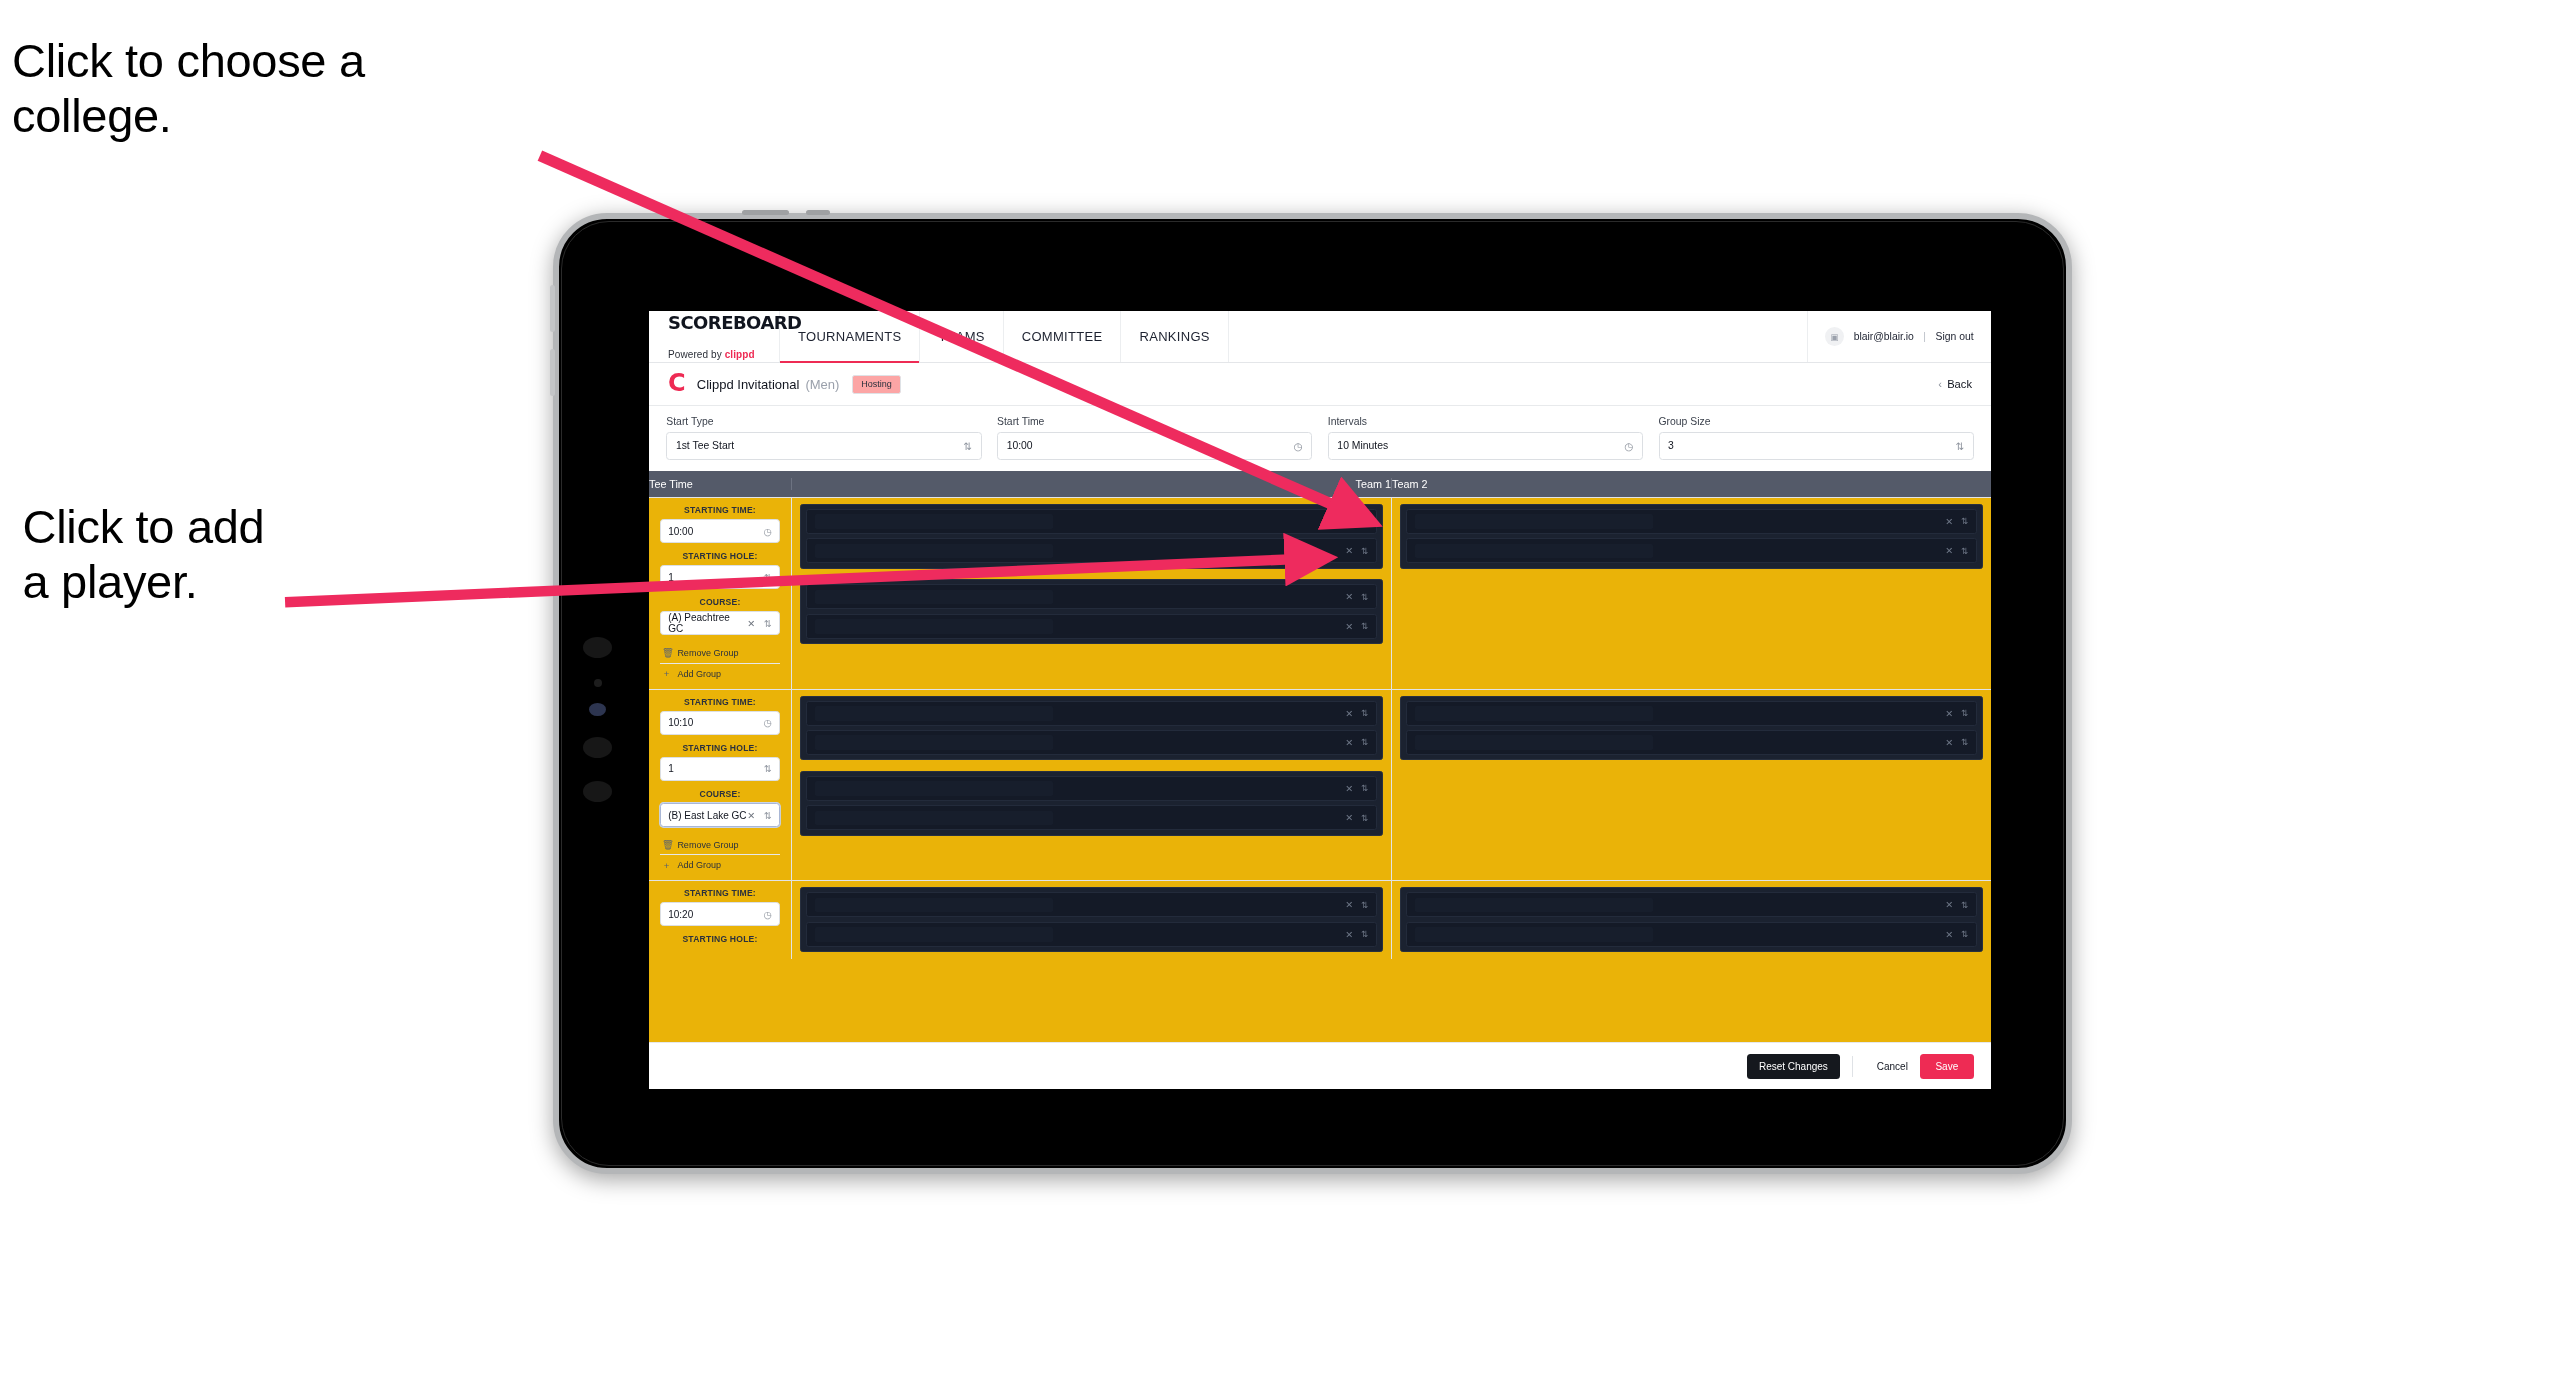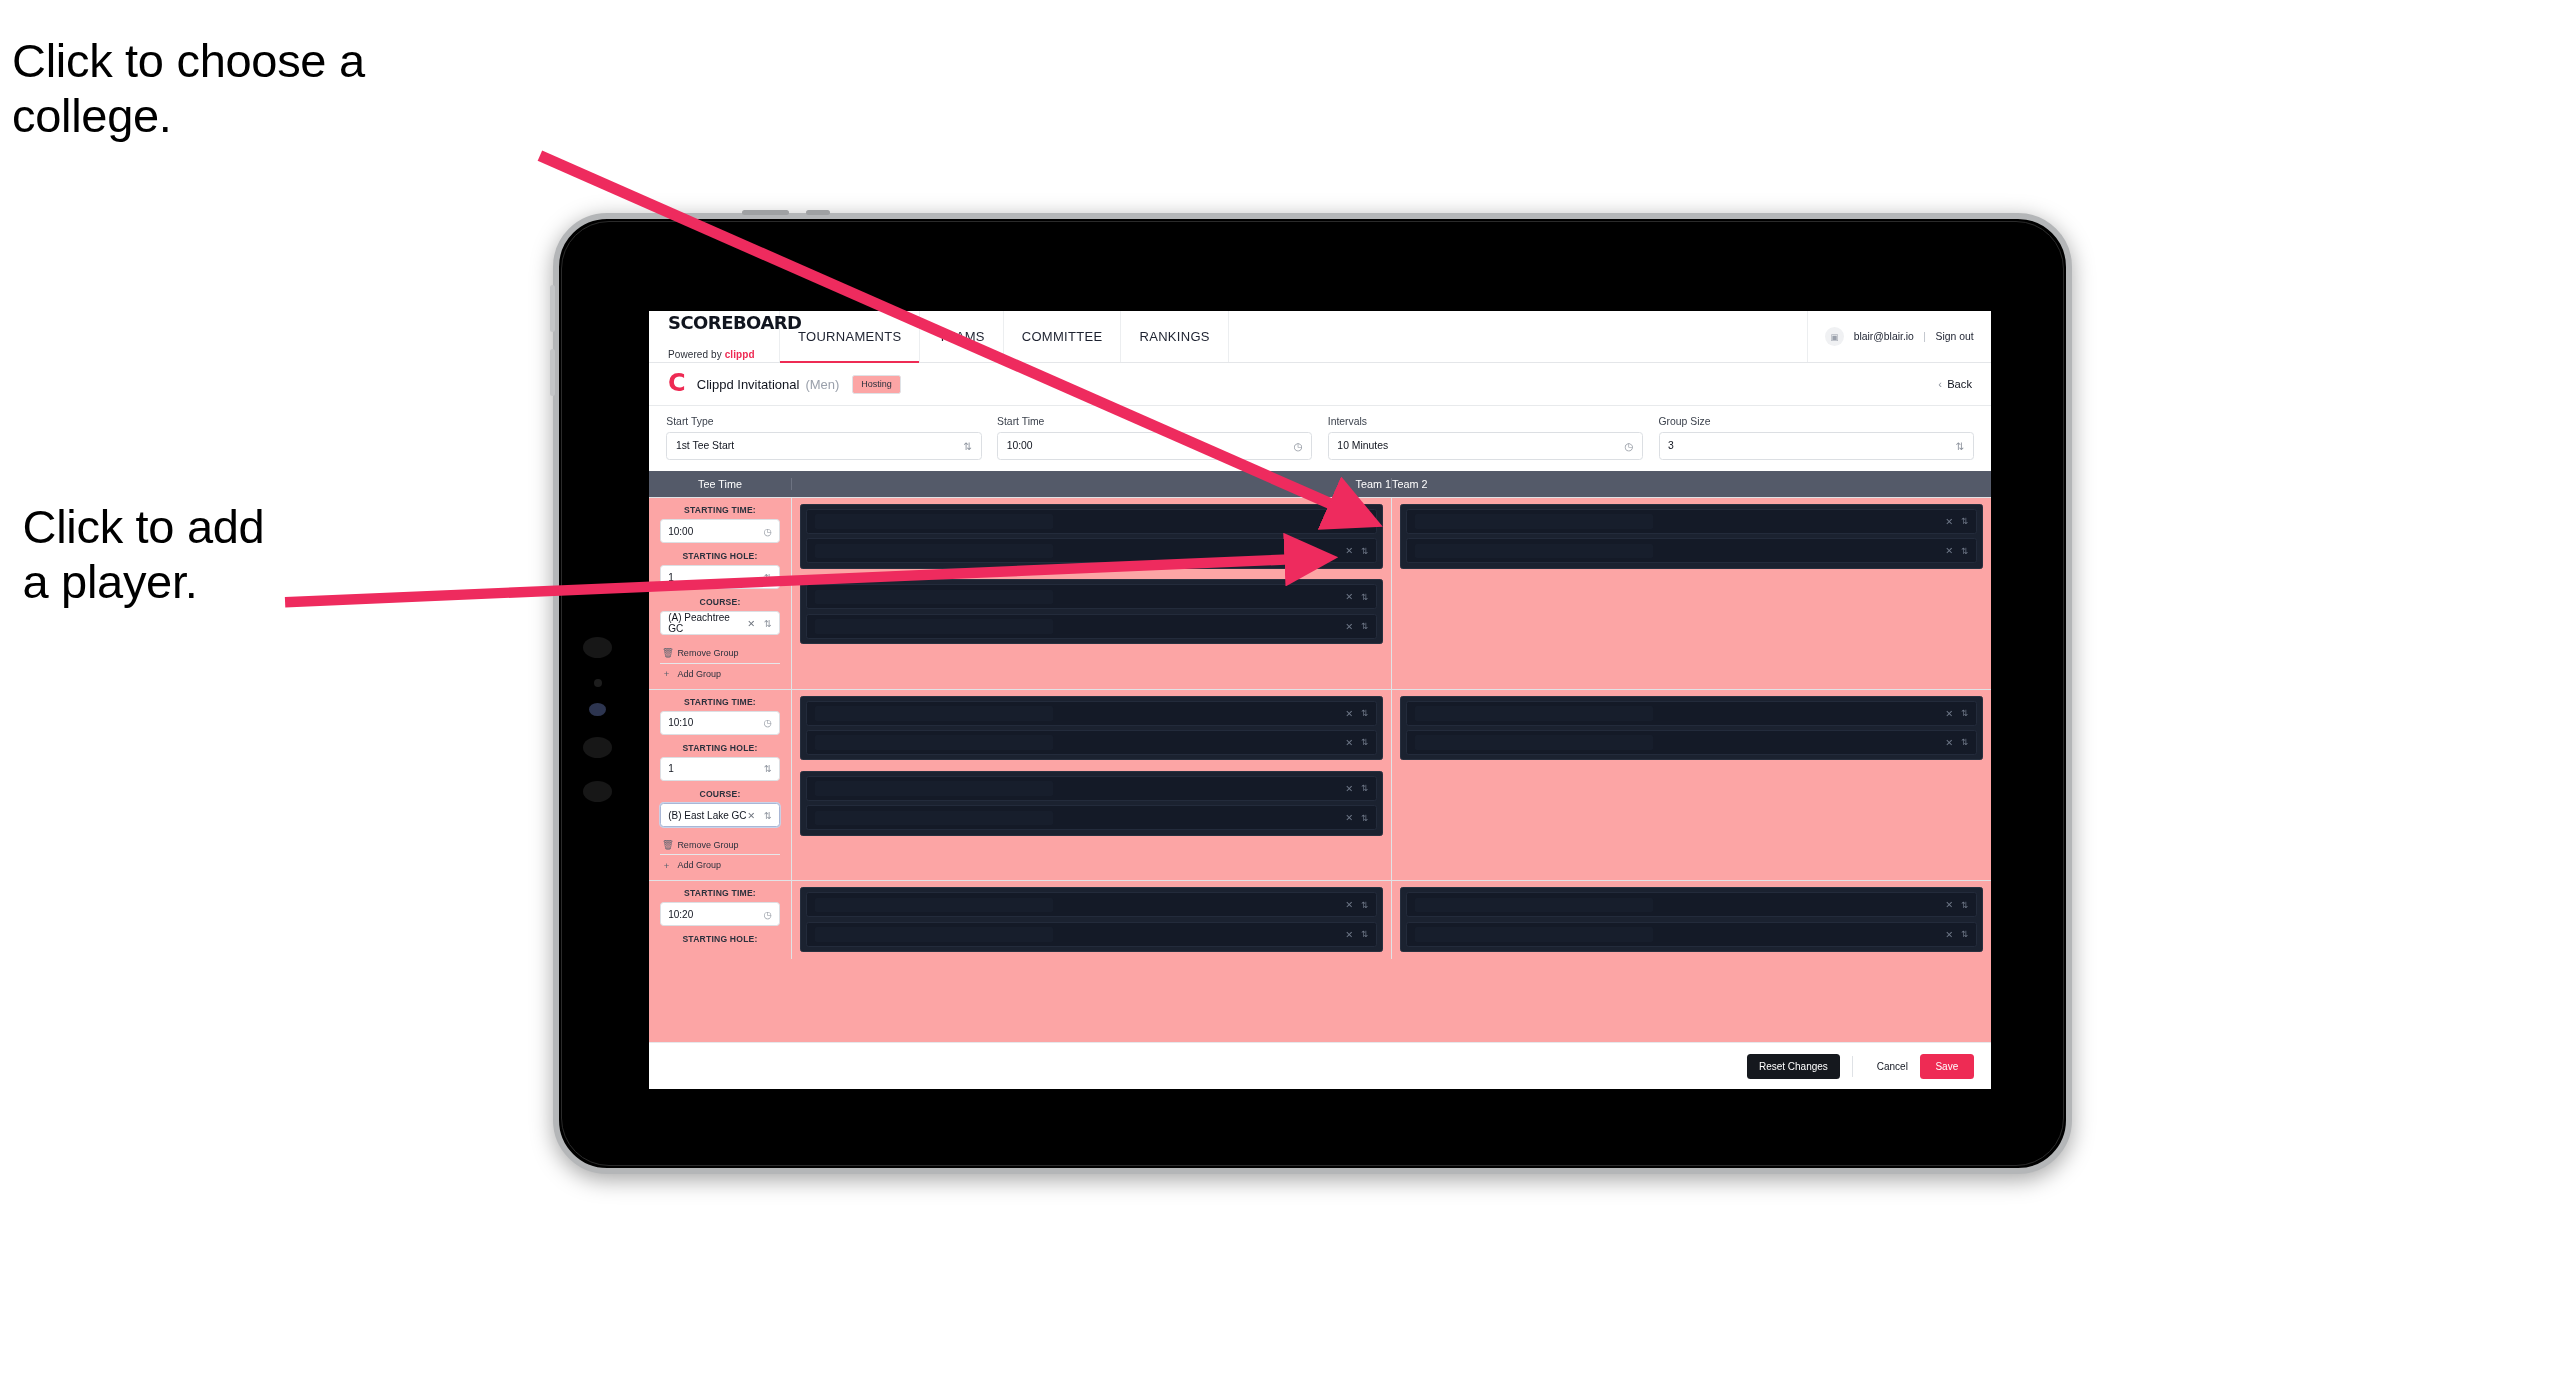--- a/index.html
+++ b/index.html
@@ -236,28 +236,28 @@
   
   .tbl-head {
     display: flex;
     background: #545a69;
     color: #ffffff;
     font-size: 10.8px;
     height: 26px;
     align-items: center;
     flex: 0 0 auto;
   }
-  .th-tee  { width: 143px; text-align: center; border-right: 0.9px solid #6d7382; }
+  .th-tee  { width: 143px; border-right: 0.9px solid #6d7382; }
   .th-t1   { flex: 1; text-align: right; border-right: 0.9px solid #6d7382; }
   .th-t2   { flex: 1; }
 
   .tbl-body {
     flex: 1 1 auto;
     overflow: hidden;
-    background: #fca5a5;
+    background: #eab308;
     border-top: 0.9px solid #e1e3e6;
   }
   .tee-row {
     display: flex;
     border-bottom: 0.9px solid #e1e3e6;
   }
   .tee-row:last-child { border-bottom: none; }
 
   
   .cell-tee {

